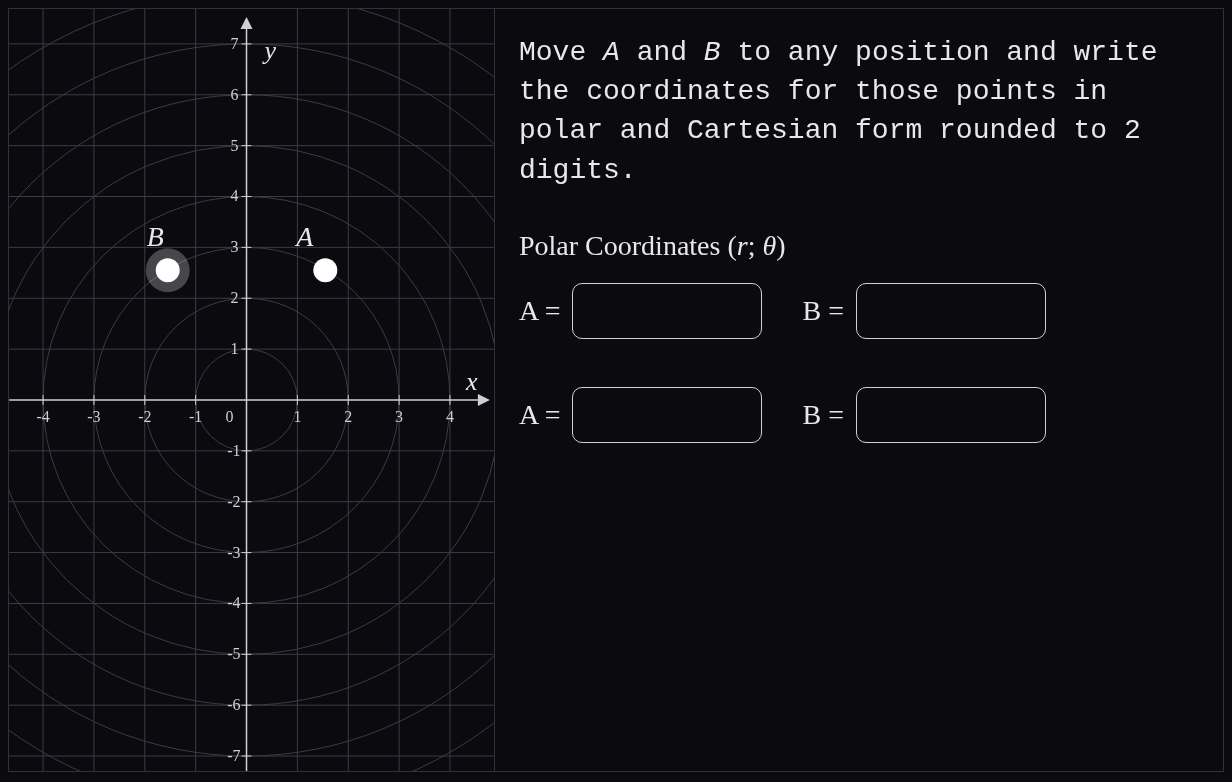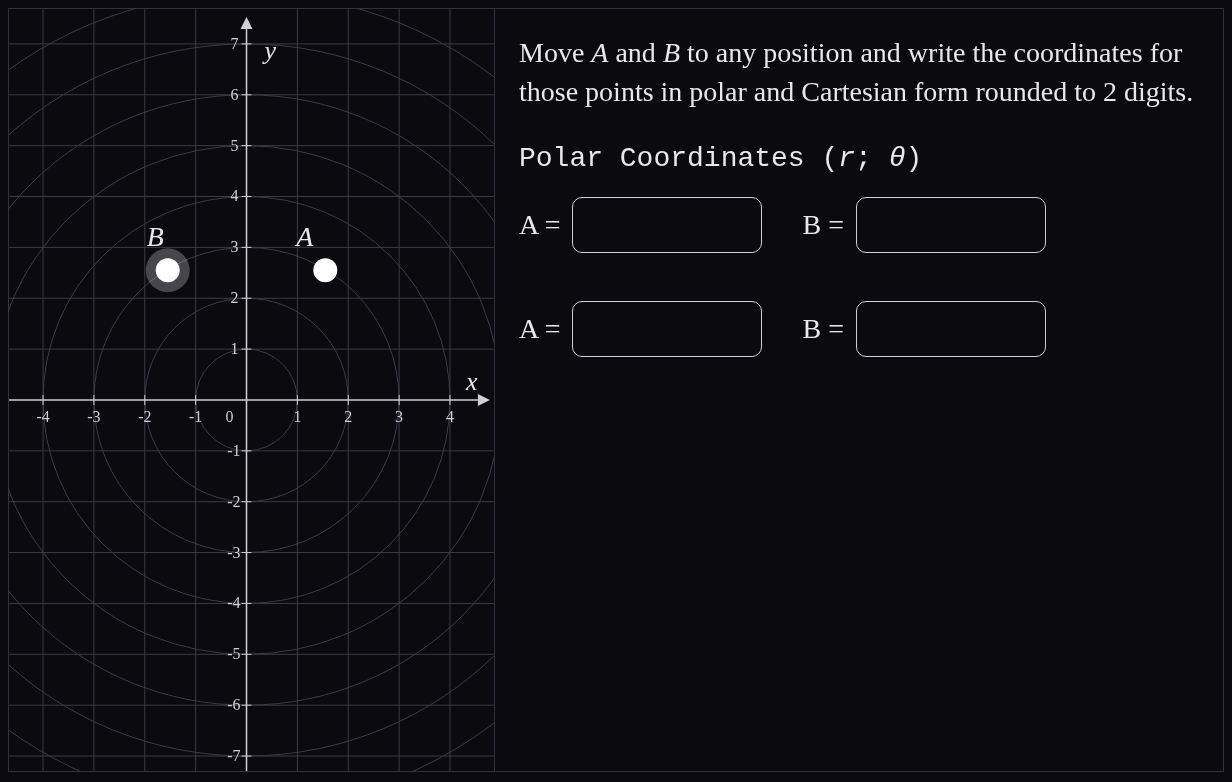--- a/index.html
+++ b/index.html
@@ -41,23 +41,23 @@
   .pt-dot { fill: #ffffff; }
   .pt-label { fill: #e7e7ec; font-size: 28px; font-style: italic; font-family: Georgia, serif; }
 
   .text-pane {
     flex: 1;
     padding: 24px 28px 24px 24px;
     font-size: 28px;
     line-height: 1.4;
     color: #e7e7ec;
   }
-  .instructions { margin-bottom: 28px; }
+  .instructions { margin-bottom: 36px; font-family: Liberation Mono, monospace; }
   .instructions .mi { font-style: italic; }
-  .section-head { margin-bottom: 18px; font-family: Liberation Mono, monospace; }
+  .section-head { margin-bottom: 18px; }
   .section-head .mi { font-style: italic; }
   .row {
     display: flex;
     align-items: center;
     gap: 40px;
     margin-bottom: 48px;
   }
   .field {
     display: flex;
     align-items: center;

